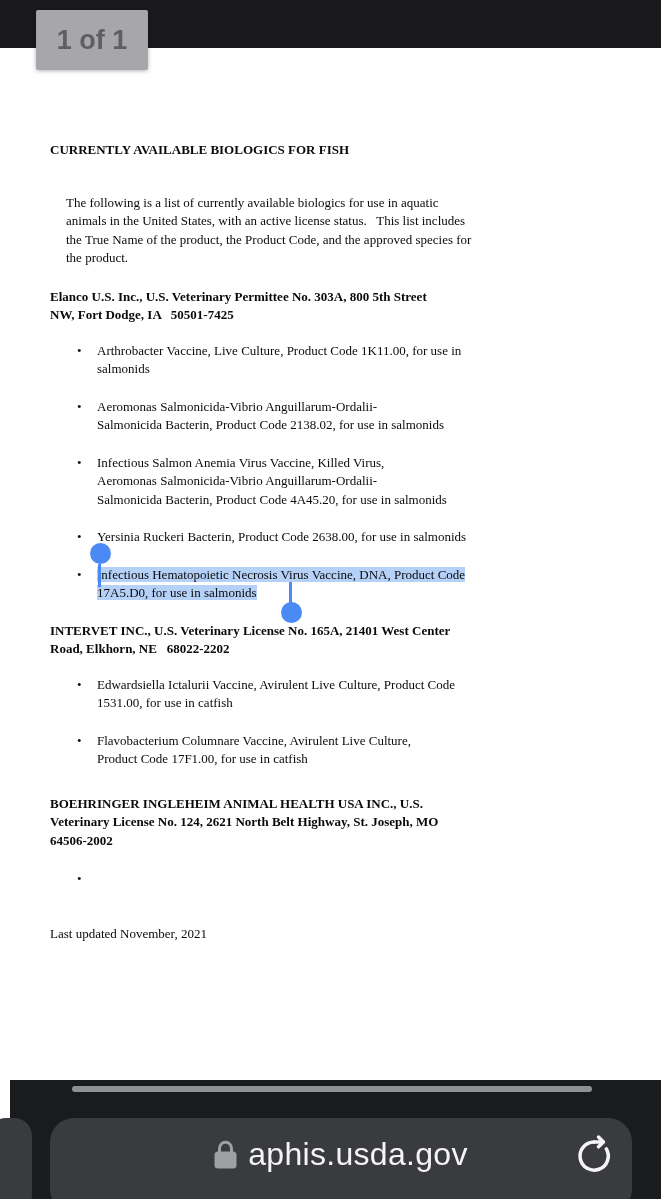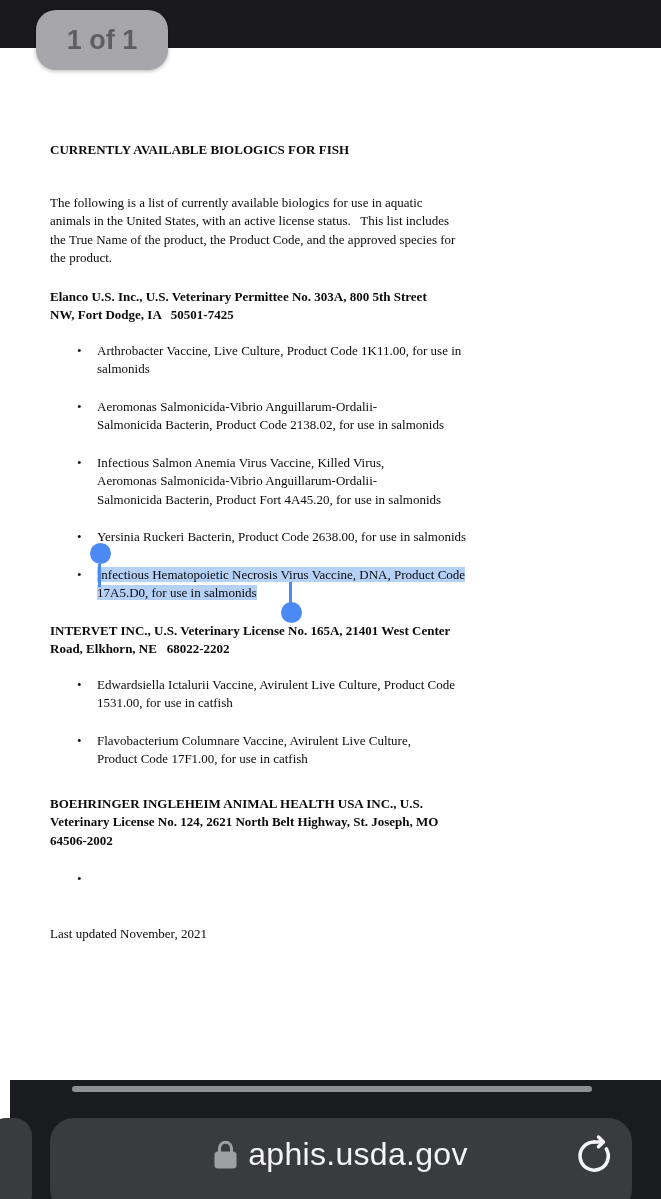--- a/index.html
+++ b/index.html
@@ -12,33 +12,33 @@
     --selection-handle:#4b8af5;
   }
   html,body{margin:0;padding:0;background:#000;}
   .screen{
     position:relative;width:661px;height:1199px;background:#ffffff;
     overflow:hidden;font-family:"Liberation Serif",serif;
   }
   
   .topbar{position:absolute;top:0;left:0;width:661px;height:48px;background:var(--top-bar);}
   .badge{
-    position:absolute;left:36px;top:10px;width:132px;height:60px;border-radius:20px;
+    position:absolute;left:36px;top:10px;width:112px;height:60px;border-radius:2px;
     background:var(--badge-bg);display:flex;align-items:center;justify-content:center;
     font:700 27px "Liberation Sans",sans-serif;color:var(--badge-text);
     box-shadow:0 1px 4px rgba(0,0,0,.3);z-index:20;
   }
   
   .doc{
     position:absolute;top:48px;left:0;width:661px;box-sizing:border-box;
     padding:93px 0 0 50px;font-size:13px;line-height:18.5px;color:#0a0a0a;
   }
   .pre{white-space:pre;}
   .doc-title{font-weight:bold;margin:0 0 34px 0;}
-  .intro{margin:0 0 20px 0;font-family:Liberation Serif, serif;}
+  .intro{margin:0 0 20px 16px;font-family:Liberation Serif, serif;}
   .sec-heading{font-weight:bold;margin:0 0 17px 0;}
   .sec-2{}
   .sec-3{margin-top:26px;}
   .sec-3 .sec-heading{margin-bottom:20px;}
   .bullet{display:flex;margin-bottom:19px;}
   .dot{flex:0 0 20px;margin-left:27px;}
   .bwrap{position:relative;}
   .btext{display:inline;}
   .selected .btext{background:var(--selection-highlight);}
   
@@ -94,21 +94,21 @@
       </div>
       <div class="bullet">
         <span class="dot">•</span>
         <div class="bwrap"><span class="btext pre">Aeromonas Salmonicida-Vibrio Anguillarum-Ordalii-
 Salmonicida Bacterin, Product Code 2138.02, for use in salmonids</span></div>
       </div>
       <div class="bullet">
         <span class="dot">•</span>
         <div class="bwrap"><span class="btext pre">Infectious Salmon Anemia Virus Vaccine, Killed Virus,
 Aeromonas Salmonicida-Vibrio Anguillarum-Ordalii-
-Salmonicida Bacterin, Product Fort 4A45.20, for use in salmonids</span></div>
+Salmonicida Bacterin, Product Code 4A45.20, for use in salmonids</span></div>
       </div>
       <div class="bullet">
         <span class="dot">•</span>
         <div class="bwrap"><span class="btext pre">Yersinia Ruckeri Bacterin, Product Code 2638.00, for use in salmonids</span></div>
       </div>
 
       <div class="bullet selected">
         <span class="dot">•</span>
         <div class="bwrap">
           <span class="btext pre">Infectious Hematopoietic Necrosis Virus Vaccine, DNA, Product Code

